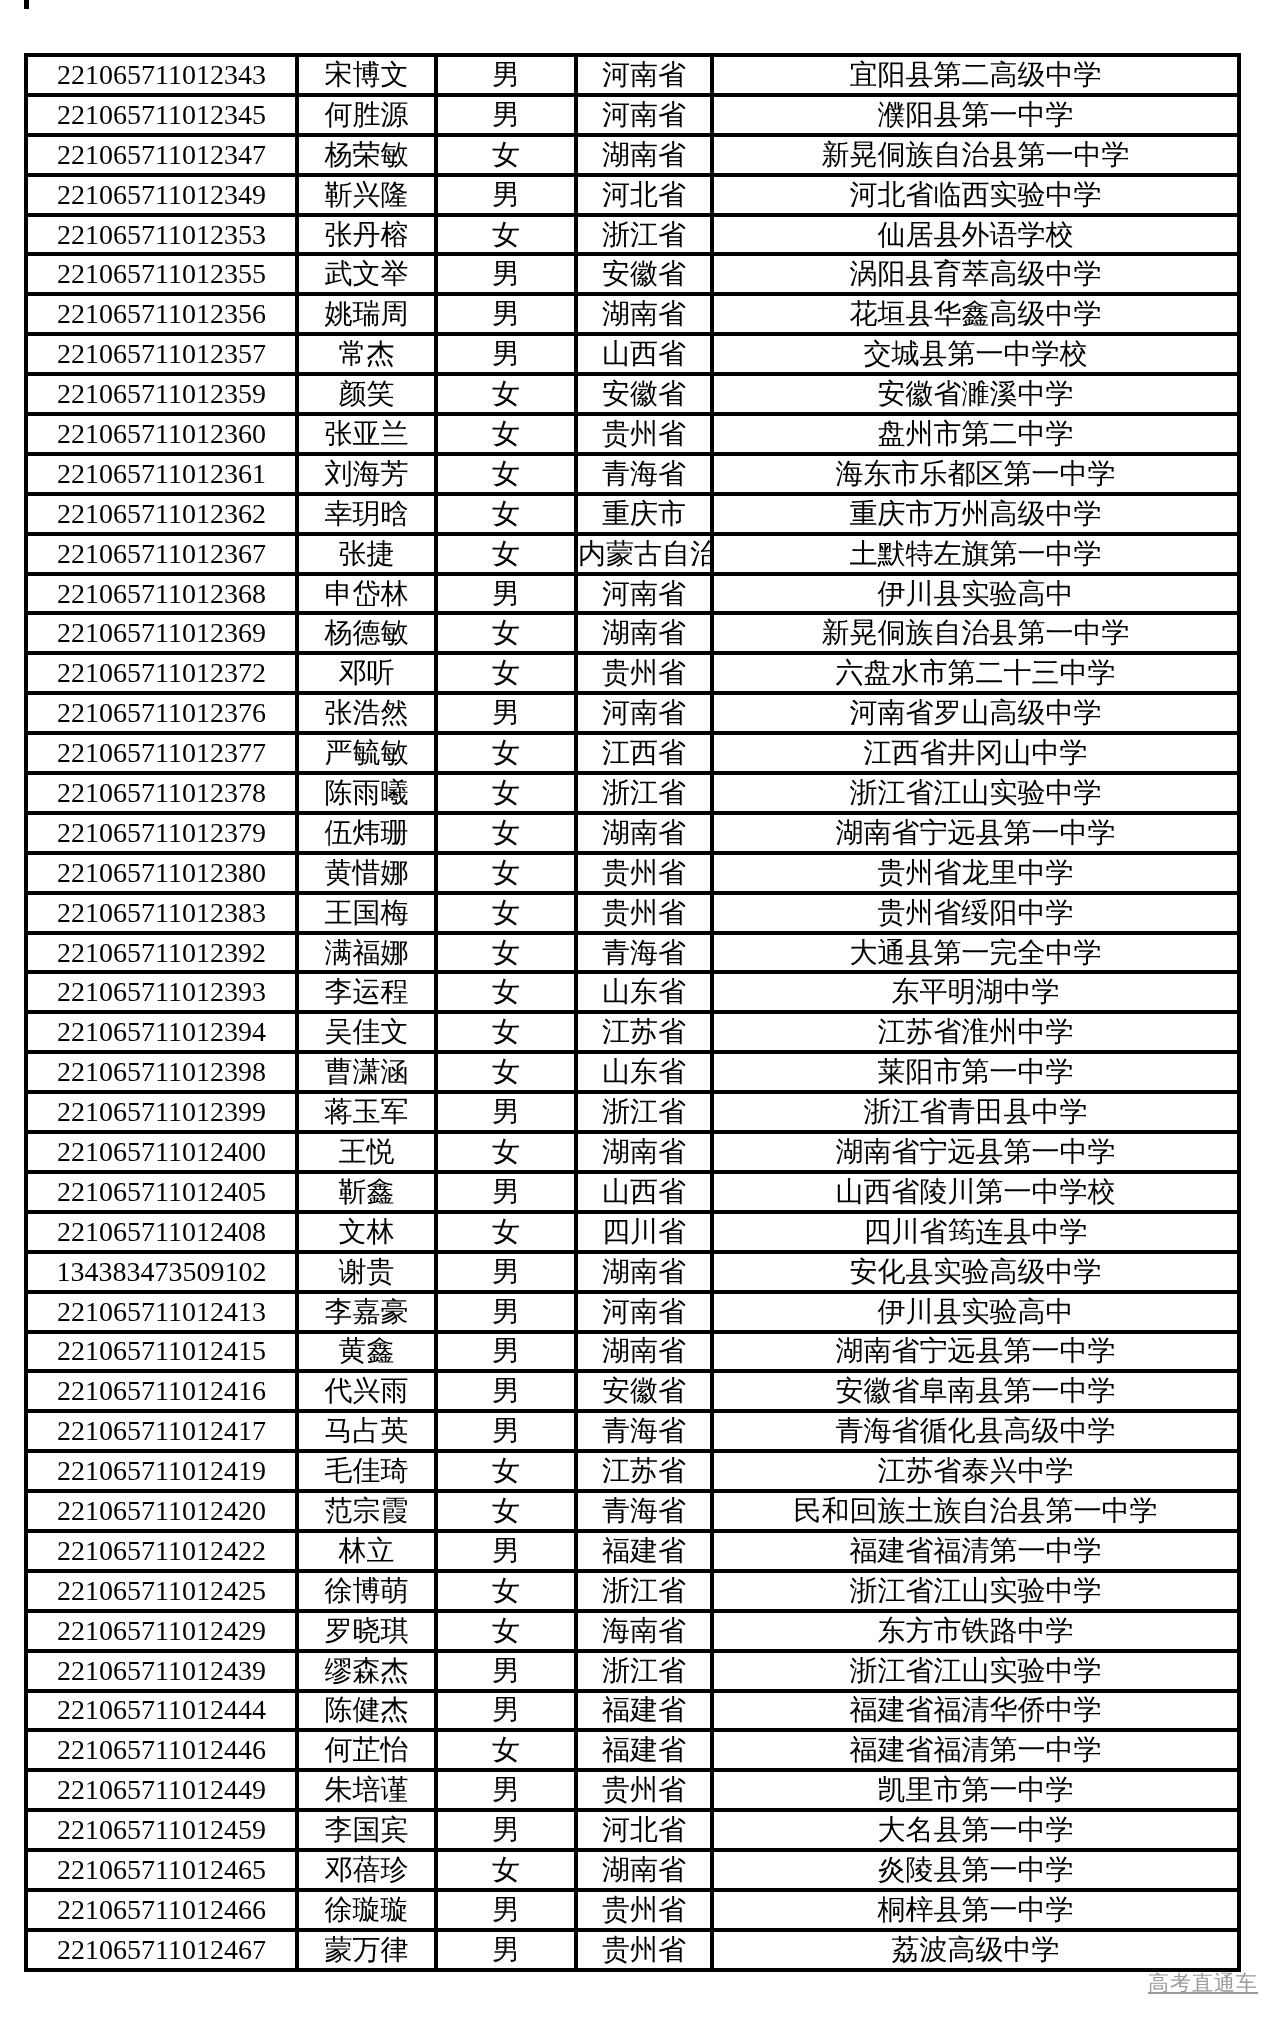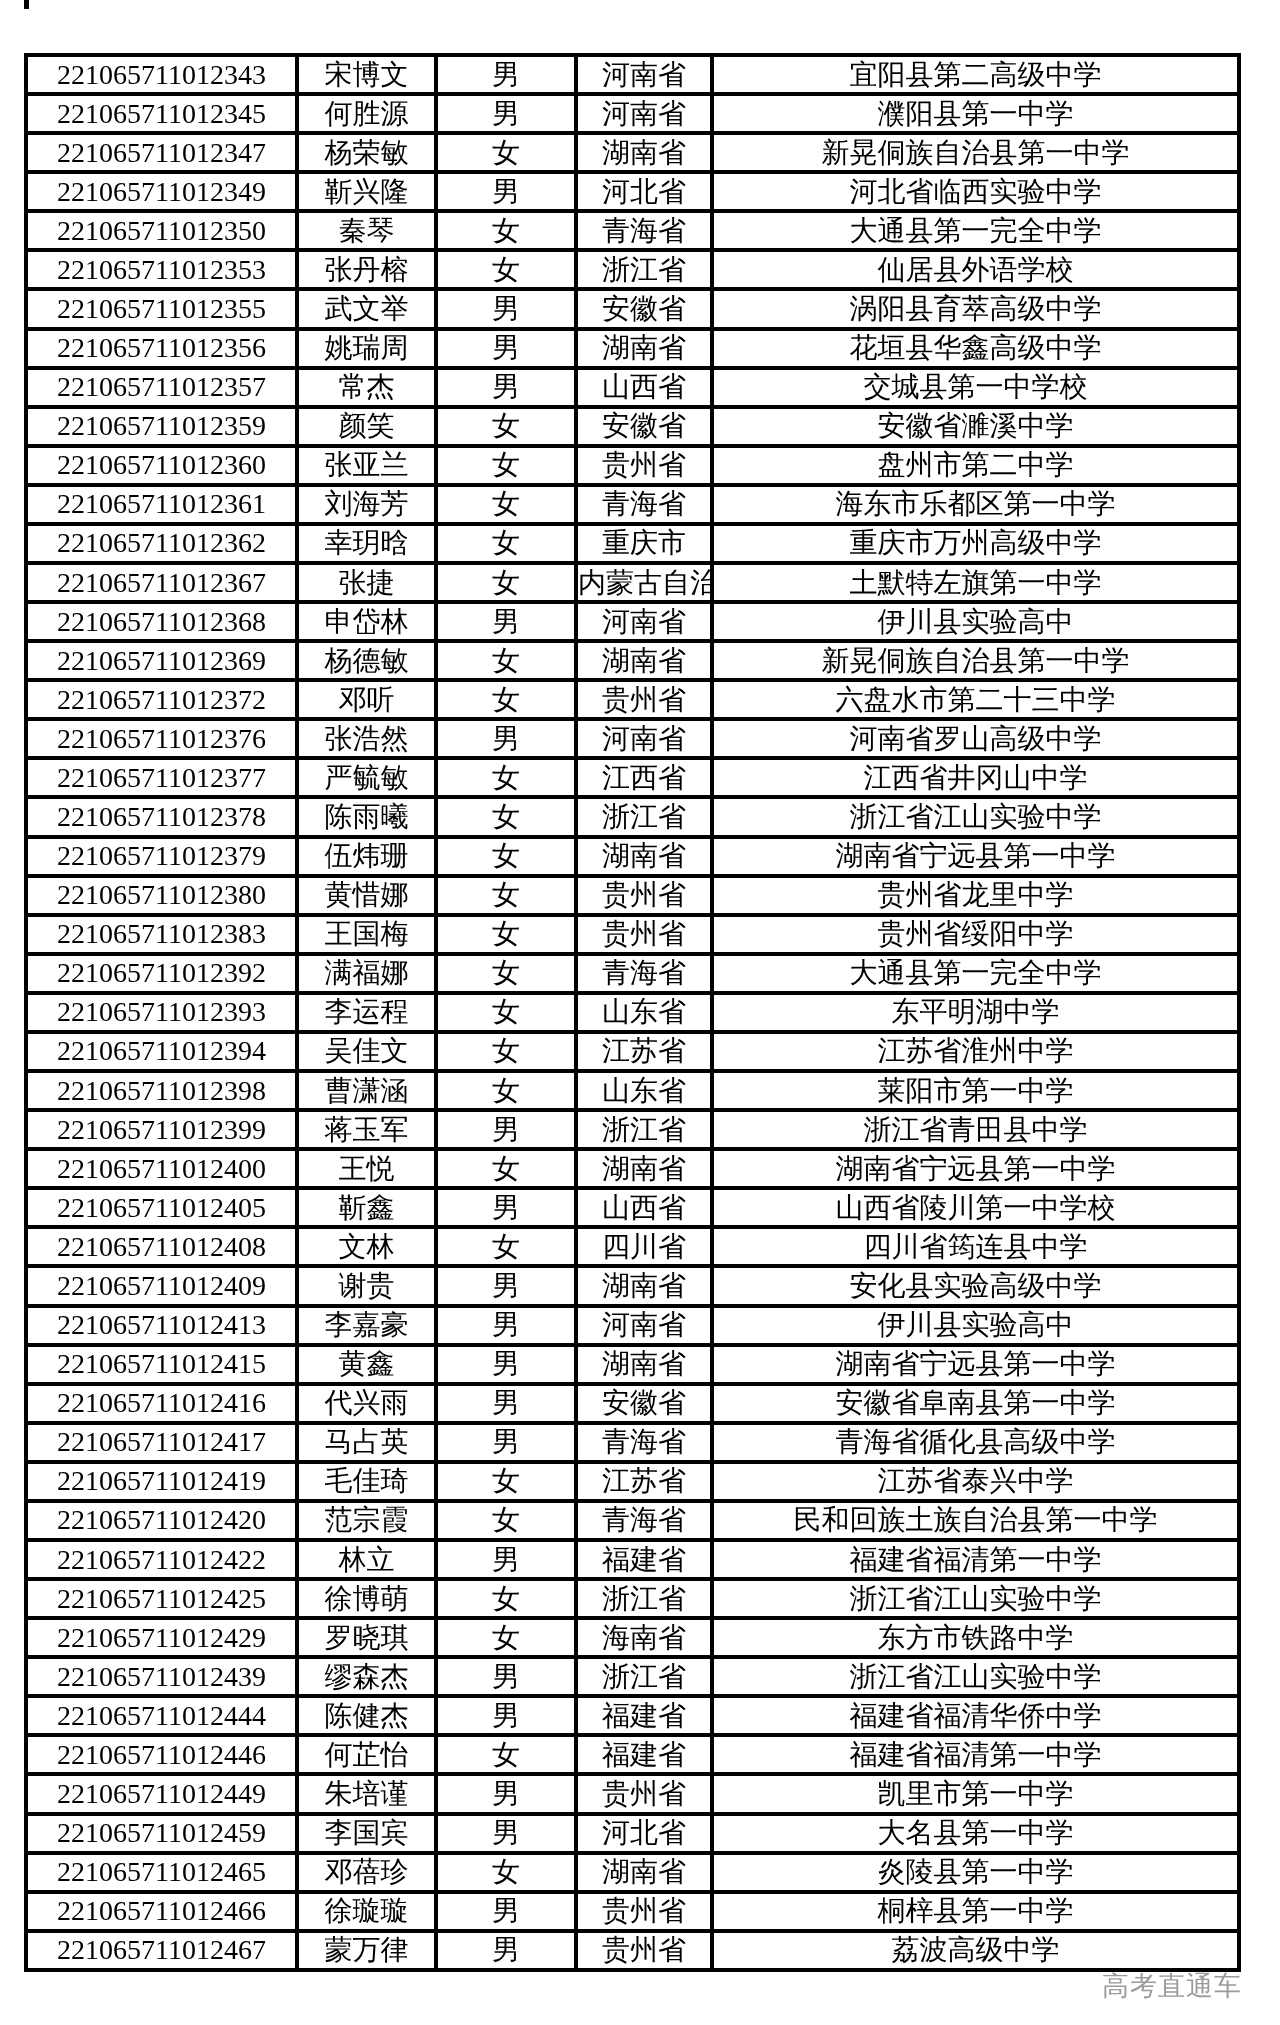--- a/index.html
+++ b/index.html
@@ -42,27 +42,28 @@
     white-space: nowrap;
     overflow: hidden;
   }
   td.col-id     { font-size: 28px; letter-spacing: 0; margin-top: 12px; }
   td.col-name   { }
   td.col-gender { }
   td.col-province { }
   td.col-school { }
   .watermark {
     position: absolute;
-    right: 38px;
+    right: 22px;
     top: 1972px;
-    font-size: 27px;
+    font-size: 21px;
     line-height: 1.1;
     color: #9b9b9b;
     font-family: "Liberation Serif", "DejaVu Serif", serif;
     letter-spacing: 1px;
+    text-decoration: underline;
   }
 </style>
 </head>
 <body>
 
 <div class="border-remnant"></div>
 
 <table class="roster">
   <colgroup>
     <col style="width:271px">
@@ -94,160 +95,153 @@
         <td class="col-school">新晃侗族自治县第一中学</td>
       </tr>
       <tr>
         <td class="col-id">221065711012349</td>
         <td class="col-name">靳兴隆</td>
         <td class="col-gender">男</td>
         <td class="col-province">河北省</td>
         <td class="col-school">河北省临西实验中学</td>
       </tr>
       <tr>
-        <td class="col-id">221065711012350</td>
-        <td class="col-name">秦琴</td>
+        <td class="col-id">221065711012353</td>
+        <td class="col-name">张丹榕</td>
+        <td class="col-gender">女</td>
+        <td class="col-province">浙江省</td>
+        <td class="col-school">仙居县外语学校</td>
+      </tr>
+      <tr>
+        <td class="col-id">221065711012355</td>
+        <td class="col-name">武文举</td>
+        <td class="col-gender">男</td>
+        <td class="col-province">安徽省</td>
+        <td class="col-school">涡阳县育萃高级中学</td>
+      </tr>
+      <tr>
+        <td class="col-id">221065711012356</td>
+        <td class="col-name">姚瑞周</td>
+        <td class="col-gender">男</td>
+        <td class="col-province">湖南省</td>
+        <td class="col-school">花垣县华鑫高级中学</td>
+      </tr>
+      <tr>
+        <td class="col-id">221065711012357</td>
+        <td class="col-name">常杰</td>
+        <td class="col-gender">男</td>
+        <td class="col-province">山西省</td>
+        <td class="col-school">交城县第一中学校</td>
+      </tr>
+      <tr>
+        <td class="col-id">221065711012359</td>
+        <td class="col-name">颜笑</td>
+        <td class="col-gender">女</td>
+        <td class="col-province">安徽省</td>
+        <td class="col-school">安徽省濉溪中学</td>
+      </tr>
+      <tr>
+        <td class="col-id">221065711012360</td>
+        <td class="col-name">张亚兰</td>
+        <td class="col-gender">女</td>
+        <td class="col-province">贵州省</td>
+        <td class="col-school">盘州市第二中学</td>
+      </tr>
+      <tr>
+        <td class="col-id">221065711012361</td>
+        <td class="col-name">刘海芳</td>
+        <td class="col-gender">女</td>
+        <td class="col-province">青海省</td>
+        <td class="col-school">海东市乐都区第一中学</td>
+      </tr>
+      <tr>
+        <td class="col-id">221065711012362</td>
+        <td class="col-name">幸玥晗</td>
+        <td class="col-gender">女</td>
+        <td class="col-province">重庆市</td>
+        <td class="col-school">重庆市万州高级中学</td>
+      </tr>
+      <tr>
+        <td class="col-id">221065711012367</td>
+        <td class="col-name">张捷</td>
+        <td class="col-gender">女</td>
+        <td class="col-province">内蒙古自治区</td>
+        <td class="col-school">土默特左旗第一中学</td>
+      </tr>
+      <tr>
+        <td class="col-id">221065711012368</td>
+        <td class="col-name">申岱林</td>
+        <td class="col-gender">男</td>
+        <td class="col-province">河南省</td>
+        <td class="col-school">伊川县实验高中</td>
+      </tr>
+      <tr>
+        <td class="col-id">221065711012369</td>
+        <td class="col-name">杨德敏</td>
+        <td class="col-gender">女</td>
+        <td class="col-province">湖南省</td>
+        <td class="col-school">新晃侗族自治县第一中学</td>
+      </tr>
+      <tr>
+        <td class="col-id">221065711012372</td>
+        <td class="col-name">邓听</td>
+        <td class="col-gender">女</td>
+        <td class="col-province">贵州省</td>
+        <td class="col-school">六盘水市第二十三中学</td>
+      </tr>
+      <tr>
+        <td class="col-id">221065711012376</td>
+        <td class="col-name">张浩然</td>
+        <td class="col-gender">男</td>
+        <td class="col-province">河南省</td>
+        <td class="col-school">河南省罗山高级中学</td>
+      </tr>
+      <tr>
+        <td class="col-id">221065711012377</td>
+        <td class="col-name">严毓敏</td>
+        <td class="col-gender">女</td>
+        <td class="col-province">江西省</td>
+        <td class="col-school">江西省井冈山中学</td>
+      </tr>
+      <tr>
+        <td class="col-id">221065711012378</td>
+        <td class="col-name">陈雨曦</td>
+        <td class="col-gender">女</td>
+        <td class="col-province">浙江省</td>
+        <td class="col-school">浙江省江山实验中学</td>
+      </tr>
+      <tr>
+        <td class="col-id">221065711012379</td>
+        <td class="col-name">伍炜珊</td>
+        <td class="col-gender">女</td>
+        <td class="col-province">湖南省</td>
+        <td class="col-school">湖南省宁远县第一中学</td>
+      </tr>
+      <tr>
+        <td class="col-id">221065711012380</td>
+        <td class="col-name">黄惜娜</td>
+        <td class="col-gender">女</td>
+        <td class="col-province">贵州省</td>
+        <td class="col-school">贵州省龙里中学</td>
+      </tr>
+      <tr>
+        <td class="col-id">221065711012383</td>
+        <td class="col-name">王国梅</td>
+        <td class="col-gender">女</td>
+        <td class="col-province">贵州省</td>
+        <td class="col-school">贵州省绥阳中学</td>
+      </tr>
+      <tr>
+        <td class="col-id">221065711012392</td>
+        <td class="col-name">满福娜</td>
         <td class="col-gender">女</td>
         <td class="col-province">青海省</td>
         <td class="col-school">大通县第一完全中学</td>
       </tr>
       <tr>
-        <td class="col-id">221065711012353</td>
-        <td class="col-name">张丹榕</td>
-        <td class="col-gender">女</td>
-        <td class="col-province">浙江省</td>
-        <td class="col-school">仙居县外语学校</td>
-      </tr>
-      <tr>
-        <td class="col-id">221065711012355</td>
-        <td class="col-name">武文举</td>
-        <td class="col-gender">男</td>
-        <td class="col-province">安徽省</td>
-        <td class="col-school">涡阳县育萃高级中学</td>
-      </tr>
-      <tr>
-        <td class="col-id">221065711012356</td>
-        <td class="col-name">姚瑞周</td>
-        <td class="col-gender">男</td>
-        <td class="col-province">湖南省</td>
-        <td class="col-school">花垣县华鑫高级中学</td>
-      </tr>
-      <tr>
-        <td class="col-id">221065711012357</td>
-        <td class="col-name">常杰</td>
-        <td class="col-gender">男</td>
-        <td class="col-province">山西省</td>
-        <td class="col-school">交城县第一中学校</td>
-      </tr>
-      <tr>
-        <td class="col-id">221065711012359</td>
-        <td class="col-name">颜笑</td>
-        <td class="col-gender">女</td>
-        <td class="col-province">安徽省</td>
-        <td class="col-school">安徽省濉溪中学</td>
-      </tr>
-      <tr>
-        <td class="col-id">221065711012360</td>
-        <td class="col-name">张亚兰</td>
-        <td class="col-gender">女</td>
-        <td class="col-province">贵州省</td>
-        <td class="col-school">盘州市第二中学</td>
-      </tr>
-      <tr>
-        <td class="col-id">221065711012361</td>
-        <td class="col-name">刘海芳</td>
-        <td class="col-gender">女</td>
-        <td class="col-province">青海省</td>
-        <td class="col-school">海东市乐都区第一中学</td>
-      </tr>
-      <tr>
-        <td class="col-id">221065711012362</td>
-        <td class="col-name">幸玥晗</td>
-        <td class="col-gender">女</td>
-        <td class="col-province">重庆市</td>
-        <td class="col-school">重庆市万州高级中学</td>
-      </tr>
-      <tr>
-        <td class="col-id">221065711012367</td>
-        <td class="col-name">张捷</td>
-        <td class="col-gender">女</td>
-        <td class="col-province">内蒙古自治区</td>
-        <td class="col-school">土默特左旗第一中学</td>
-      </tr>
-      <tr>
-        <td class="col-id">221065711012368</td>
-        <td class="col-name">申岱林</td>
-        <td class="col-gender">男</td>
-        <td class="col-province">河南省</td>
-        <td class="col-school">伊川县实验高中</td>
-      </tr>
-      <tr>
-        <td class="col-id">221065711012369</td>
-        <td class="col-name">杨德敏</td>
-        <td class="col-gender">女</td>
-        <td class="col-province">湖南省</td>
-        <td class="col-school">新晃侗族自治县第一中学</td>
-      </tr>
-      <tr>
-        <td class="col-id">221065711012372</td>
-        <td class="col-name">邓听</td>
-        <td class="col-gender">女</td>
-        <td class="col-province">贵州省</td>
-        <td class="col-school">六盘水市第二十三中学</td>
-      </tr>
-      <tr>
-        <td class="col-id">221065711012376</td>
-        <td class="col-name">张浩然</td>
-        <td class="col-gender">男</td>
-        <td class="col-province">河南省</td>
-        <td class="col-school">河南省罗山高级中学</td>
-      </tr>
-      <tr>
-        <td class="col-id">221065711012377</td>
-        <td class="col-name">严毓敏</td>
-        <td class="col-gender">女</td>
-        <td class="col-province">江西省</td>
-        <td class="col-school">江西省井冈山中学</td>
-      </tr>
-      <tr>
-        <td class="col-id">221065711012378</td>
-        <td class="col-name">陈雨曦</td>
-        <td class="col-gender">女</td>
-        <td class="col-province">浙江省</td>
-        <td class="col-school">浙江省江山实验中学</td>
-      </tr>
-      <tr>
-        <td class="col-id">221065711012379</td>
-        <td class="col-name">伍炜珊</td>
-        <td class="col-gender">女</td>
-        <td class="col-province">湖南省</td>
-        <td class="col-school">湖南省宁远县第一中学</td>
-      </tr>
-      <tr>
-        <td class="col-id">221065711012380</td>
-        <td class="col-name">黄惜娜</td>
-        <td class="col-gender">女</td>
-        <td class="col-province">贵州省</td>
-        <td class="col-school">贵州省龙里中学</td>
-      </tr>
-      <tr>
-        <td class="col-id">221065711012383</td>
-        <td class="col-name">王国梅</td>
-        <td class="col-gender">女</td>
-        <td class="col-province">贵州省</td>
-        <td class="col-school">贵州省绥阳中学</td>
-      </tr>
-      <tr>
-        <td class="col-id">221065711012392</td>
-        <td class="col-name">满福娜</td>
-        <td class="col-gender">女</td>
-        <td class="col-province">青海省</td>
-        <td class="col-school">大通县第一完全中学</td>
-      </tr>
-      <tr>
         <td class="col-id">221065711012393</td>
         <td class="col-name">李运程</td>
         <td class="col-gender">女</td>
         <td class="col-province">山东省</td>
         <td class="col-school">东平明湖中学</td>
       </tr>
       <tr>
         <td class="col-id">221065711012394</td>
         <td class="col-name">吴佳文</td>
         <td class="col-gender">女</td>
@@ -283,21 +277,21 @@
         <td class="col-school">山西省陵川第一中学校</td>
       </tr>
       <tr>
         <td class="col-id">221065711012408</td>
         <td class="col-name">文林</td>
         <td class="col-gender">女</td>
         <td class="col-province">四川省</td>
         <td class="col-school">四川省筠连县中学</td>
       </tr>
       <tr>
-        <td class="col-id">221065711012409</td>
+        <td class="col-id">134383473509102</td>
         <td class="col-name">谢贵</td>
         <td class="col-gender">男</td>
         <td class="col-province">湖南省</td>
         <td class="col-school">安化县实验高级中学</td>
       </tr>
       <tr>
         <td class="col-id">221065711012413</td>
         <td class="col-name">李嘉豪</td>
         <td class="col-gender">男</td>
         <td class="col-province">河南省</td>

